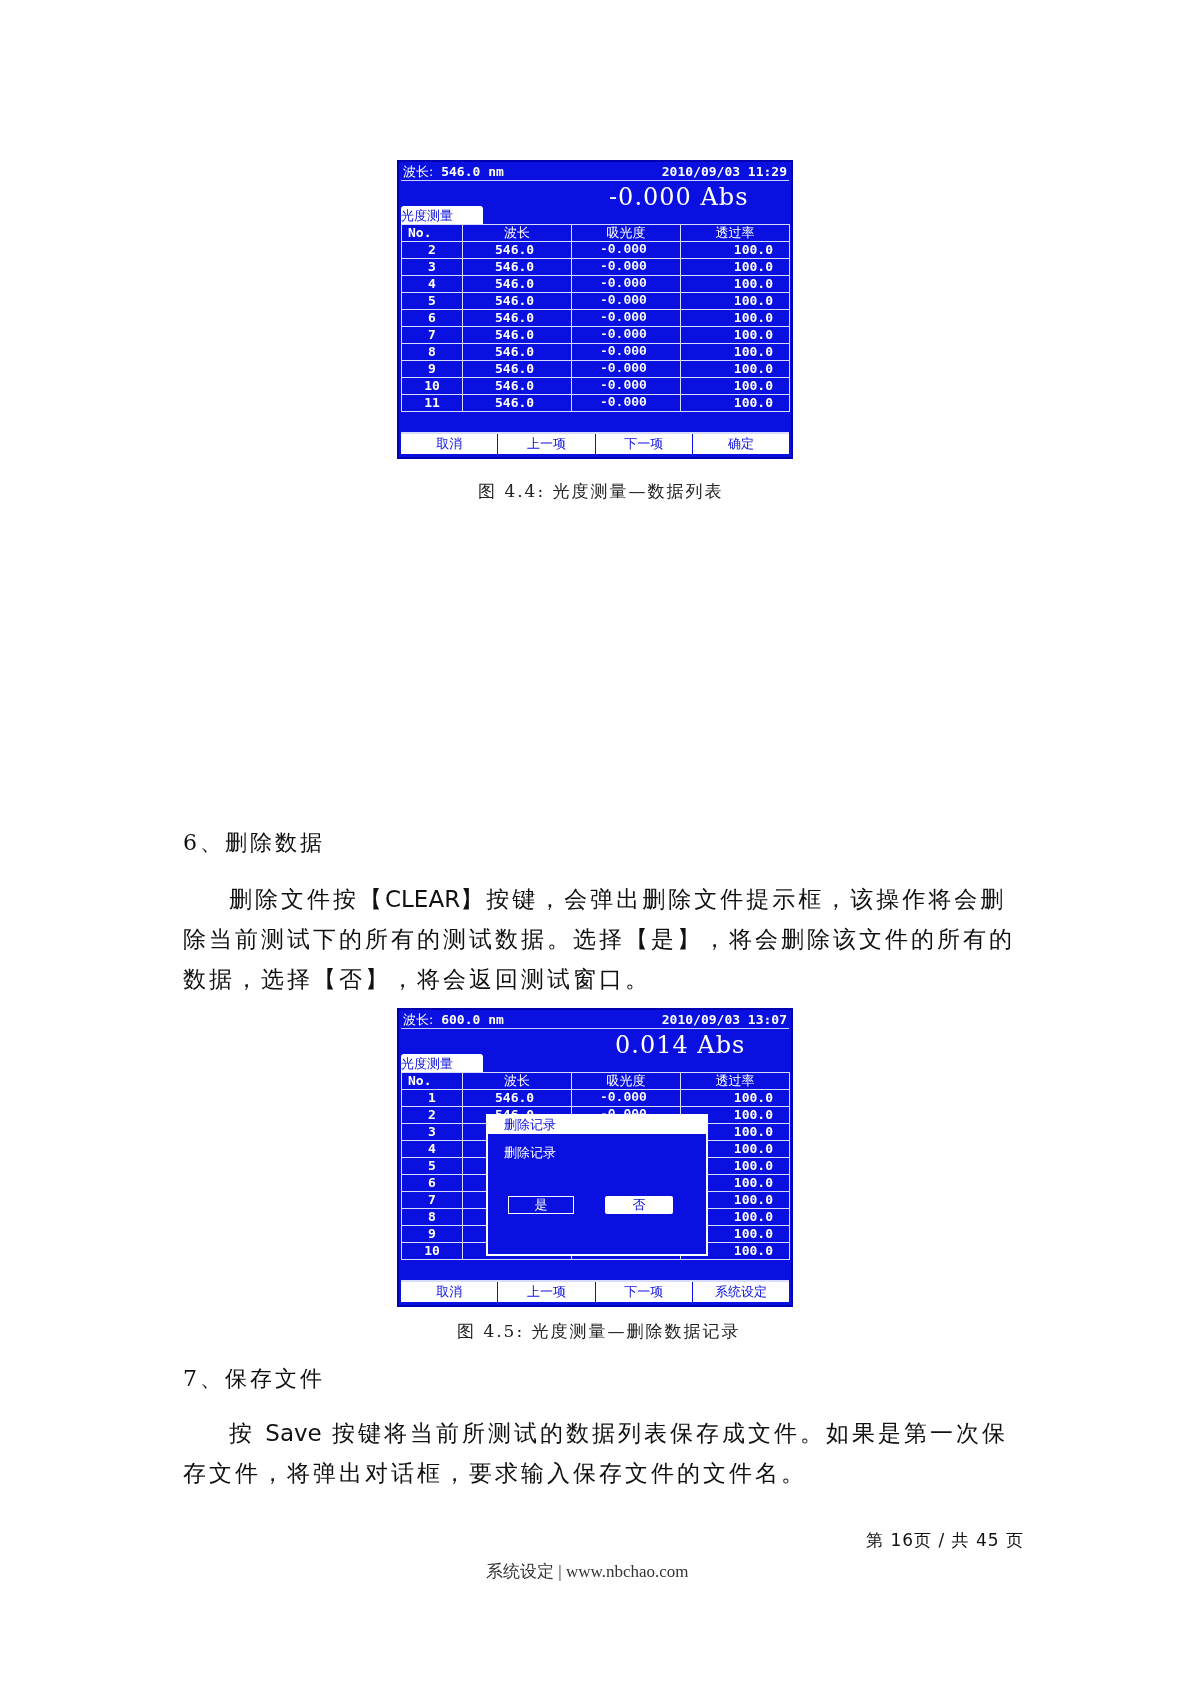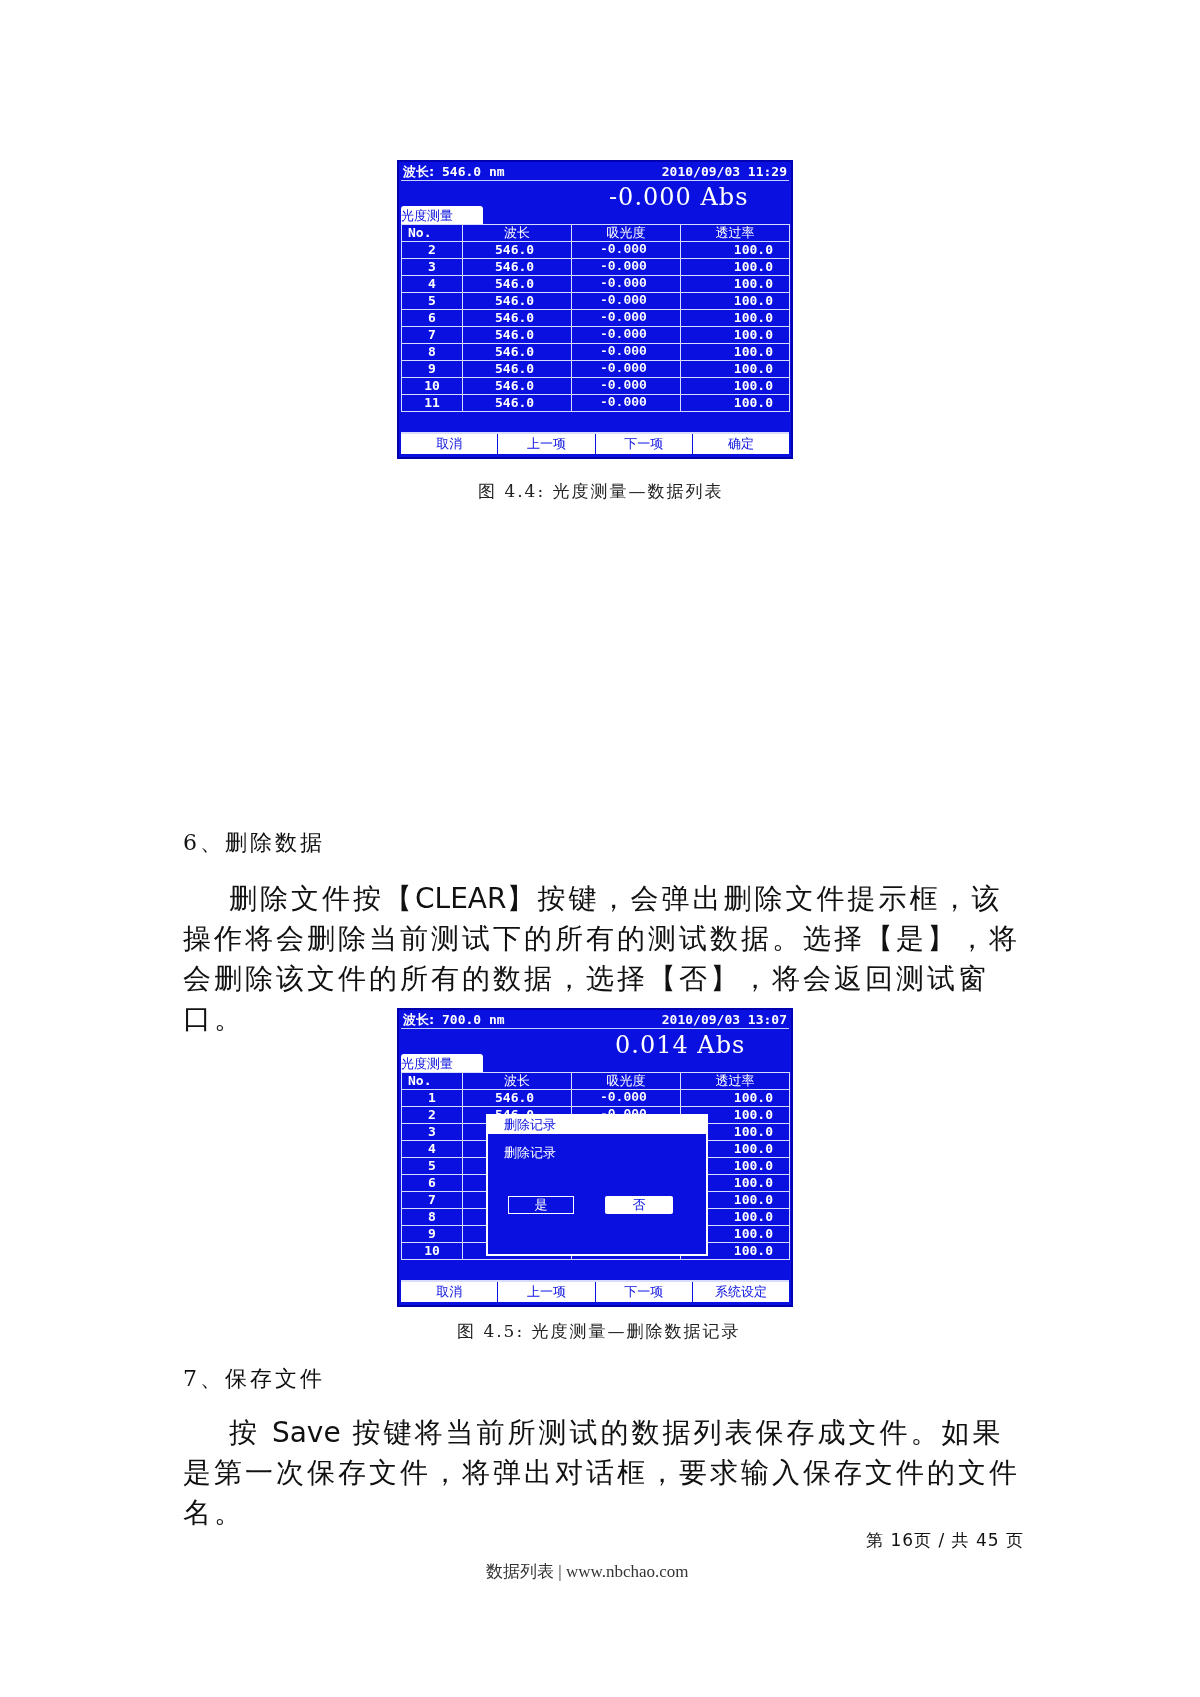--- a/index.html
+++ b/index.html
@@ -7,21 +7,21 @@
          font-family: "DejaVu Serif", "Liberation Serif", serif; color: #111; }
 
   
   .screen { position: absolute; left: 397px; width: 396px; height: 299px;
             background: #0a10e0; border: 2px solid #0000b0; box-sizing: border-box;
             font-family: "DejaVu Sans Mono", "Liberation Mono", monospace; color: #ffffff; }
   .screen .hdr { position: absolute; left: 2px; right: 2px; top: 1px; height: 17px;
                  border-bottom: 1px solid #c8d0ff; font-size: 13px; font-weight: bold;
                  line-height: 17px; }
   .screen .hdr .wl { position: absolute; left: 2px; }
-  .screen .hdr .wl .k { font-family: "DejaVu Sans", sans-serif; font-weight: bold; }
+  .screen .hdr .wl .k { font-family: "DejaVu Sans", sans-serif; font-weight: normal; }
   .screen .hdr .dt { position: absolute; right: 2px; }
   .screen .reading { position: absolute; left: 210px; top: 18px; font-size: 24px;
                      font-family: "DejaVu Serif", "Liberation Serif", serif; letter-spacing: 1px; line-height: 34px; }
   .screen .tab { position: absolute; left: 2px; top: 44px; width: 82px; height: 18px;
                  background: #ffffff; color: #0a10e0; font-family: "DejaVu Sans", sans-serif;
                  font-size: 13px; line-height: 19px; padding-left: 0; box-sizing: border-box;
                  border-radius: 3px 3px 0 0; }
   .screen table.grid { position: absolute; left: 2px; top: 62px; width: 388px;
                        border-collapse: collapse; table-layout: fixed; }
   .screen table.grid td, .screen table.grid th { border: 1px solid #d8dcff; height: 16px;
@@ -46,21 +46,21 @@
             color: #0a10e0; font-size: 13px; line-height: 18px; padding-left: 16px; }
   .dlg .m { position: absolute; left: 16px; top: 28px; font-size: 13px; color: #ffffff; }
   .dlg .yes { position: absolute; left: 20px; top: 80px; width: 66px; height: 18px; border: 1px solid #ffffff;
               box-sizing: border-box; text-align: center; font-size: 13px; line-height: 16px; color: #ffffff; }
   .dlg .no { position: absolute; left: 117px; top: 80px; width: 68px; height: 18px; background: #ffffff;
              text-align: center; font-size: 13px; line-height: 18px; color: #0a10e0; border-radius: 2px; }
 
   
   .caption { position: absolute; font-size: 17px; letter-spacing: 2px; color: #222; }
   .heading { position: absolute; left: 183px; font-size: 22px; letter-spacing: 3px; }
-  .para { position: absolute; left: 183px; width: 840px; font-size: 28px; line-height: 40px;
+  .para { position: absolute; left: 183px; width: 840px; font-size: 23px; line-height: 40px;
           letter-spacing: 3px; text-indent: 46px; margin: 0; }
   .para .latin { font-family: "DejaVu Sans", sans-serif; letter-spacing: 0; }
   .pageno { position: absolute; right: 176px; top: 1529px; font-size: 17px;
             font-family: "DejaVu Sans", sans-serif; letter-spacing: 1px; }
   .footer { position: absolute; left: 486px; top: 1560px; font-size: 17px; color: #333;
             font-family: "Liberation Serif", serif; }
 </style>
 </head>
 <body>
 
@@ -154,21 +154,21 @@
     <div class="b">确定</div>
   </div>
 </div>
 <div class="caption" style="left:478px; top:480px;">图 4.4: 光度测量—数据列表</div>
 
 <div class="heading" style="top:828px;">6、删除数据</div>
 <p class="para" style="top:879px;"><span>删除文件按【</span><span class="latin">CLEAR</span><span>】按键，会弹出删除文件提示框，该操作将会删除当前测试下的所有的测试数据。选择【是】，将会删除该文件的所有的数据，选择【否】，将会返回测试窗口。</span></p>
 
 <div class="screen" style="top:1008px;">
   <div class="hdr">
-    <span class="wl"><span class="k">波长:</span> <span>700.0 nm</span></span>
+    <span class="wl"><span class="k">波长:</span> <span>600.0 nm</span></span>
     <span class="dt">2010/09/03 13:07</span>
   </div>
   <div class="reading" style="left:216px;">0.014 Abs</div>
   <div class="tab">光度测量</div>
   <table class="grid">
     <colgroup>
         <col style="width:61px">
         <col style="width:109px">
         <col style="width:109px">
         <col style="width:109px">
@@ -256,13 +256,13 @@
     <div class="b">下一项</div>
     <div class="b">系统设定</div>
   </div>
 </div>
 <div class="caption" style="left:457px; top:1320px;">图 4.5: 光度测量—删除数据记录</div>
 
 <div class="heading" style="top:1364px;">7、保存文件</div>
 <p class="para" style="top:1413px;"><span>按 </span><span class="latin">Save</span><span> 按键将当前所测试的数据列表保存成文件。如果是第一次保存文件，将弹出对话框，要求输入保存文件的文件名。</span></p>
 
 <div class="pageno">第 16页  /  共 45 页</div>
-<div class="footer">数据列表 | www.nbchao.com</div>
+<div class="footer">系统设定 | www.nbchao.com</div>
 
 </body></html>

